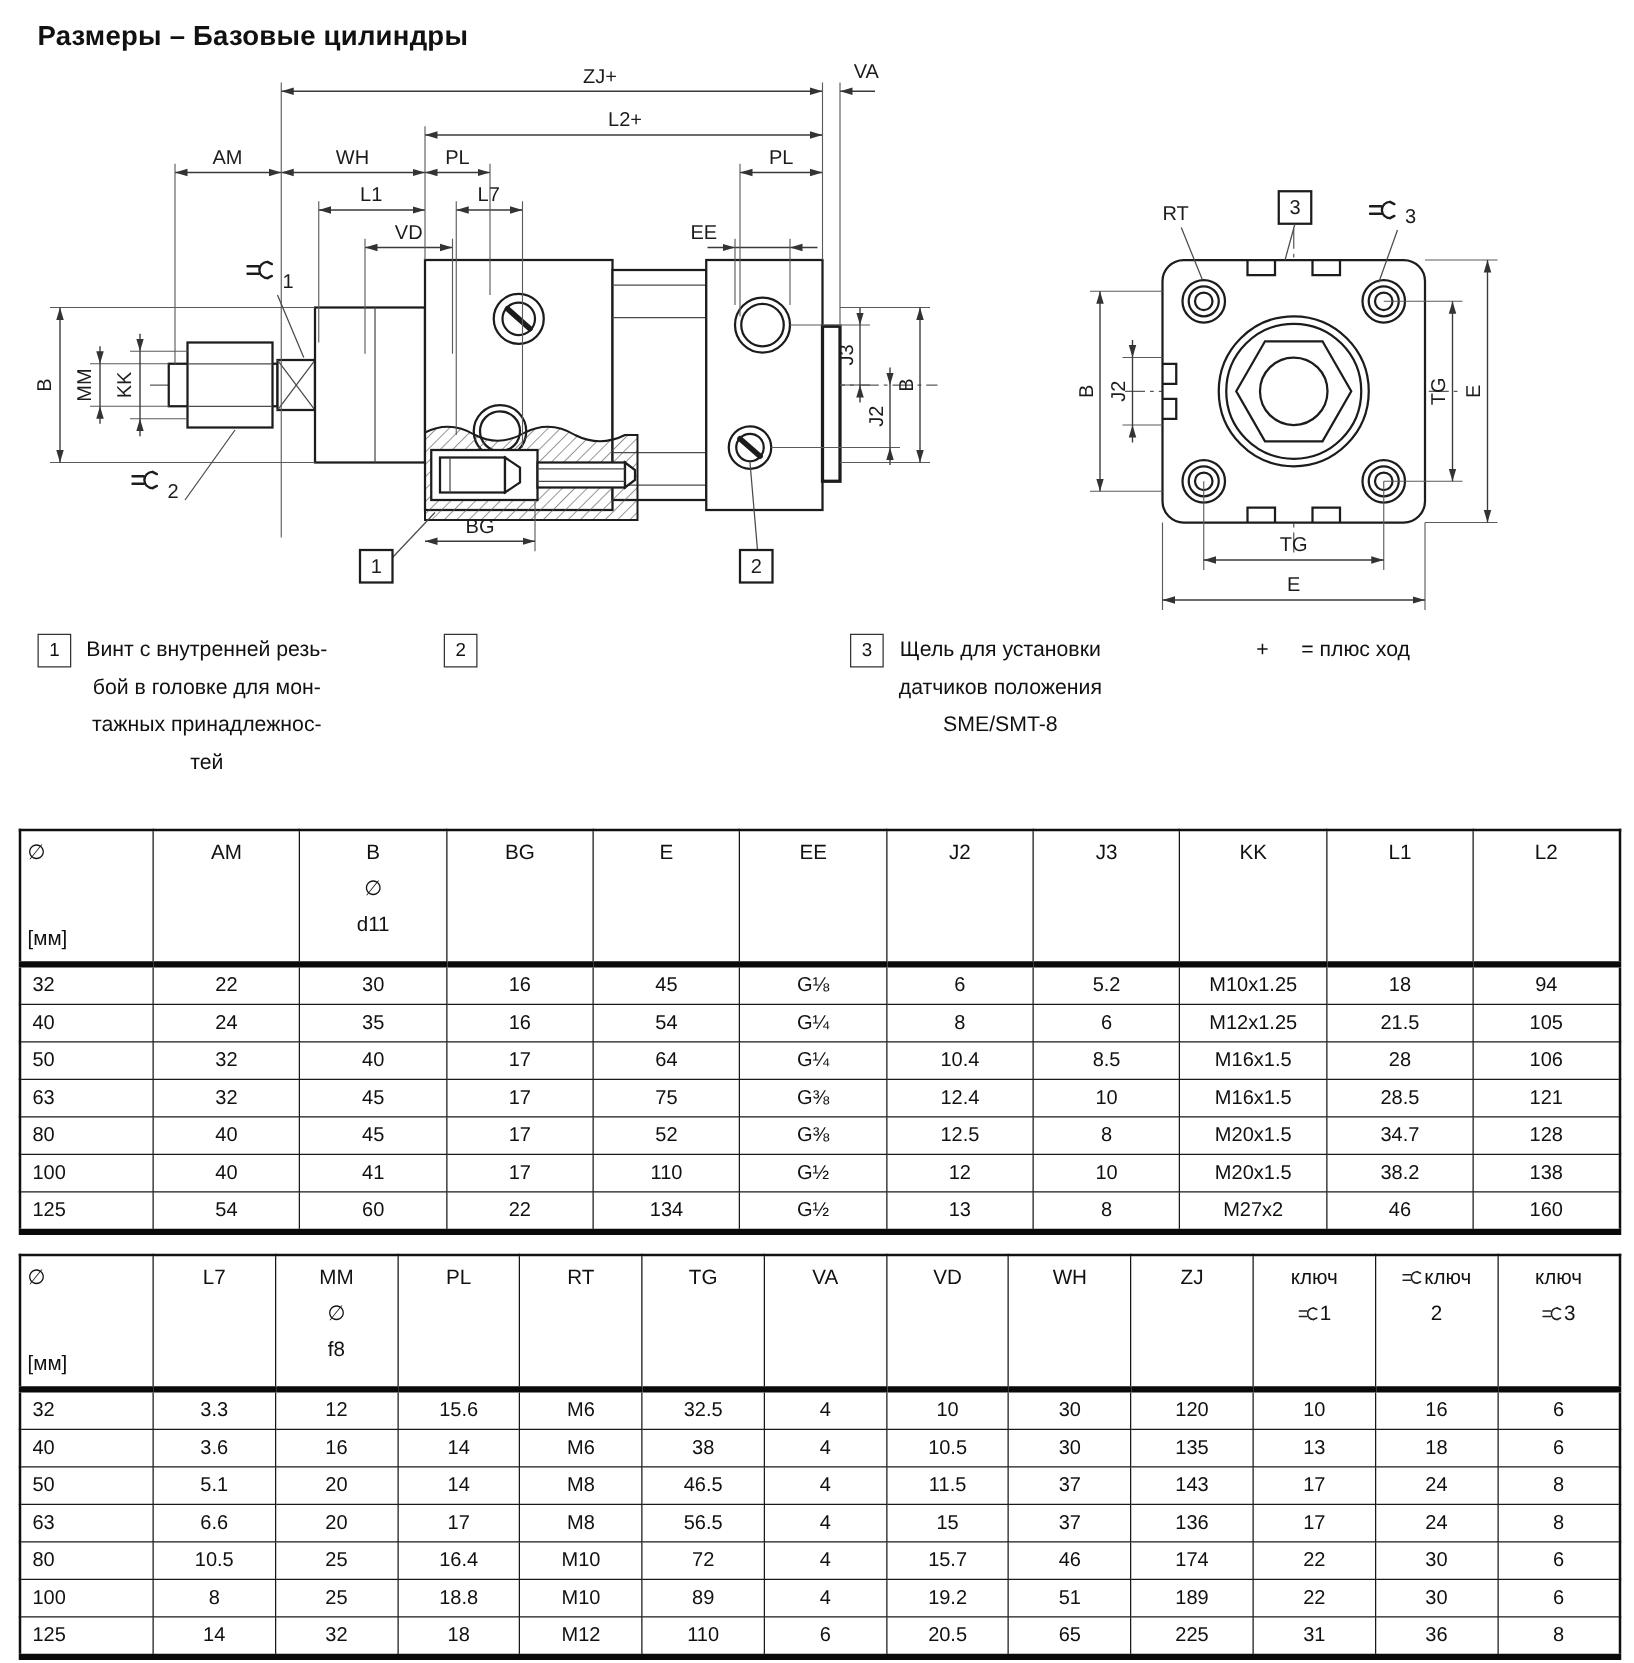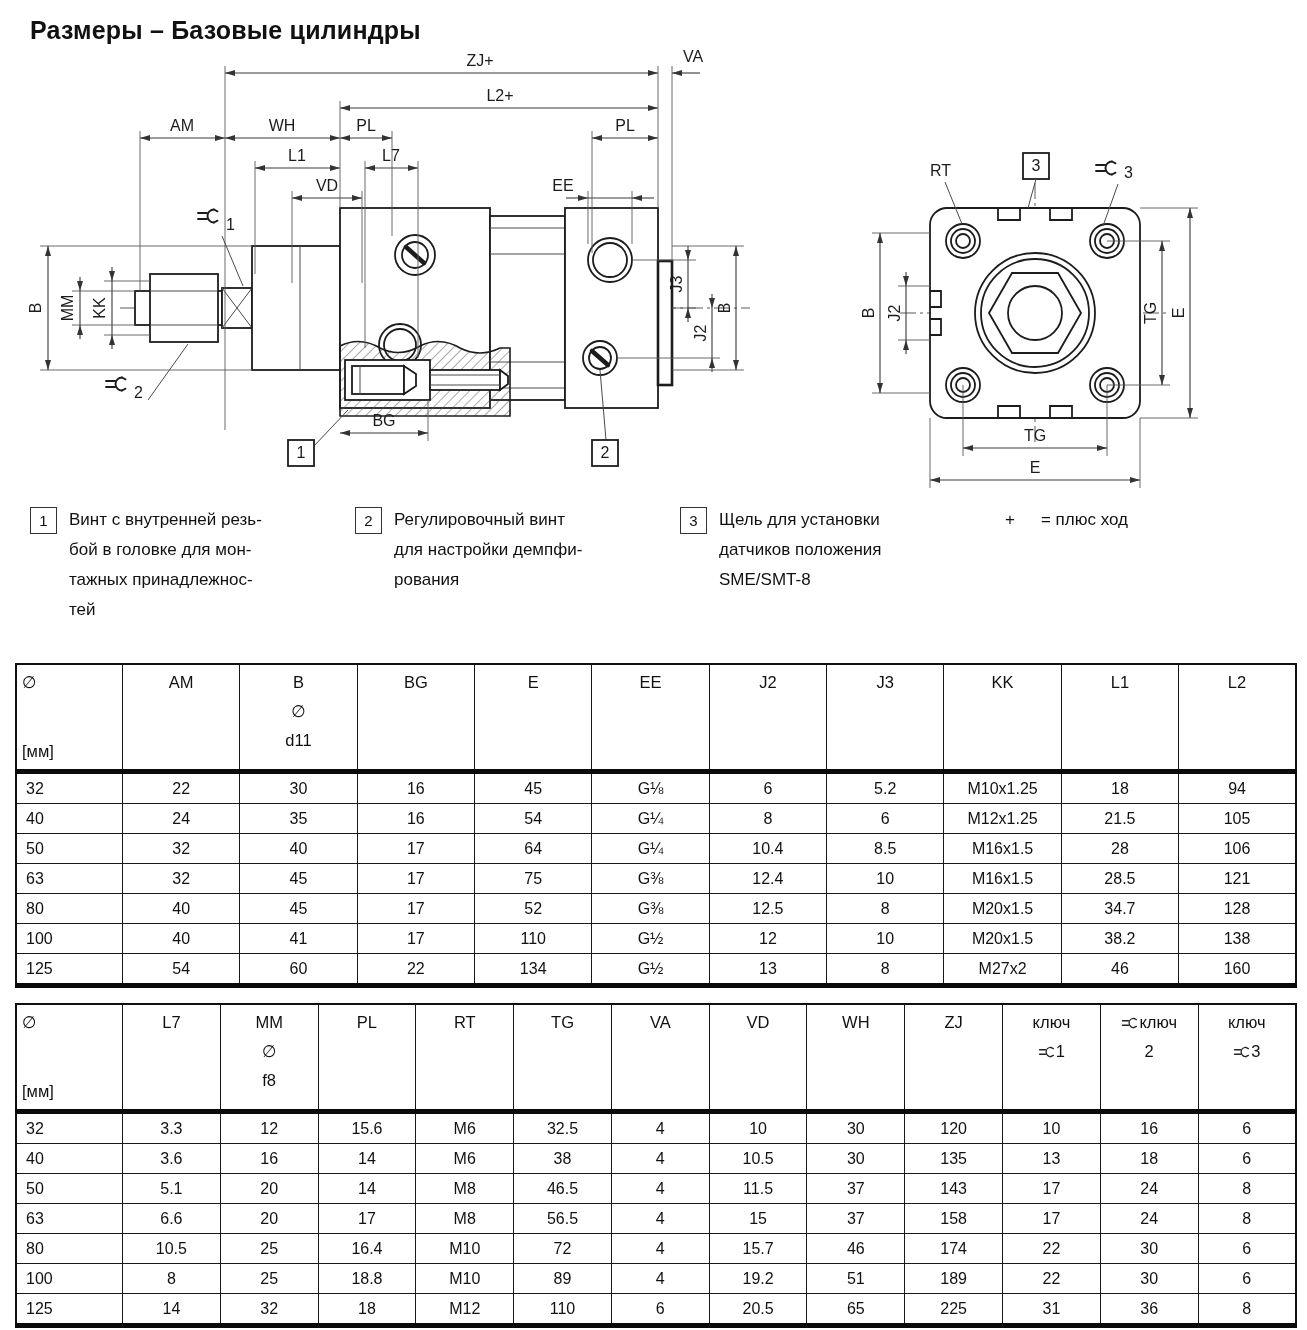--- a/index.html
+++ b/index.html
@@ -1,39 +1,39 @@
 <!DOCTYPE html>
 <html><head>
 <meta charset="utf-8">
 <style>
   html,body{margin:0;padding:0;background:#fff;}
   body{width:1307px;font-family:"Liberation Sans","DejaVu Sans",sans-serif;color:#111;}
   .page{position:relative;width:1307px;height:1330px;background:#fff;overflow:hidden;}
 
-  .title{position:absolute;left:30px;top:16px;font-size:25px;font-weight:bold;letter-spacing:.2px;}
+  .title{position:absolute;left:30px;top:16px;font-size:22px;font-weight:bold;letter-spacing:.2px;}
 
   
   #drawing{position:absolute;left:0;top:48px;}
   .ol{fill:#fff;stroke:#1c1c1c;stroke-width:1.8;}
   .ol2{fill:none;stroke:#1c1c1c;stroke-width:1.8;}
   .thin{stroke:#4a4a4a;stroke-width:1;fill:none;}
   .cl{stroke:#5a5a5a;stroke-width:1;stroke-dasharray:16 4 3 4;fill:none;}
   .dim{stroke:#3a3a3a;stroke-width:1.1;fill:none;}
   .ext{stroke:#5a5a5a;stroke-width:.9;fill:none;}
   .lbl{font-size:16px;fill:#1c1c1c;}
   .slot{stroke:#1c1c1c;stroke-width:4.5;stroke-linecap:round;}
   .wrg{stroke:#1c1c1c;stroke-width:1.9;fill:none;stroke-linecap:round;}
   .hatchfill{fill:url(#hx);stroke:#1c1c1c;stroke-width:1.6;}
 
   
   .legend{position:absolute;left:0;top:505px;width:1307px;height:150px;}
   .lg-item{position:absolute;top:0;display:flex;gap:12px;}
   .lgbox{width:25px;height:25px;border:1.6px solid #333;display:flex;align-items:center;justify-content:center;
          font-size:15px;flex:0 0 auto;margin-top:2px;}
-  .lg-lines{font-size:17px;line-height:30px;}
+  .lg-lines{font-size:17px;line-height:30px;text-align:center;}
   .plus-note{position:absolute;top:0;display:flex;gap:26px;font-size:17px;line-height:30px;}
 
   
   table.dims{position:absolute;left:15px;border-collapse:collapse;table-layout:fixed;width:1282px;
              border:2px solid #101010;border-bottom:5px solid #0a0a0a;}
   #table1{top:663px;}
   #table2{top:1003px;}
   .dims th{border:1.6px solid #151515;border-bottom:5px solid #0a0a0a;height:98px;vertical-align:top;
            padding:3px 5px;font-weight:normal;}
   .dims td{border:1.9px solid #191919;height:29px;text-align:center;font-size:16px;padding:0 4px;
@@ -307,25 +307,20 @@
       <div class="lgbox">1</div>
       <div class="lg-lines">
         <div>Винт с внутренней резь-</div>
         <div>бой в головке для мон-</div>
         <div>тажных принадлежнос-</div>
         <div>тей</div>
       </div>
     </div>
     <div class="lg-item" style="left:355px">
       <div class="lgbox">2</div>
-      <div class="lg-lines">
-        <div>Регулировочный винт</div>
-        <div>для настройки демпфи-</div>
-        <div>рования</div>
-      </div>
     </div>
     <div class="lg-item" style="left:680px">
       <div class="lgbox">3</div>
       <div class="lg-lines">
         <div>Щель для установки</div>
         <div>датчиков положения</div>
         <div>SME/SMT-8</div>
       </div>
     </div>
     <div class="plus-note" style="left:1005px">
@@ -631,21 +626,21 @@
         <tr>
           <td class="c0">63</td>
           <td>6.6</td>
           <td>20</td>
           <td>17</td>
           <td>M8</td>
           <td>56.5</td>
           <td>4</td>
           <td>15</td>
           <td>37</td>
-          <td>158</td>
+          <td>136</td>
           <td>17</td>
           <td>24</td>
           <td>8</td>
         </tr>
         <tr>
           <td class="c0">80</td>
           <td>10.5</td>
           <td>25</td>
           <td>16.4</td>
           <td>M10</td>

